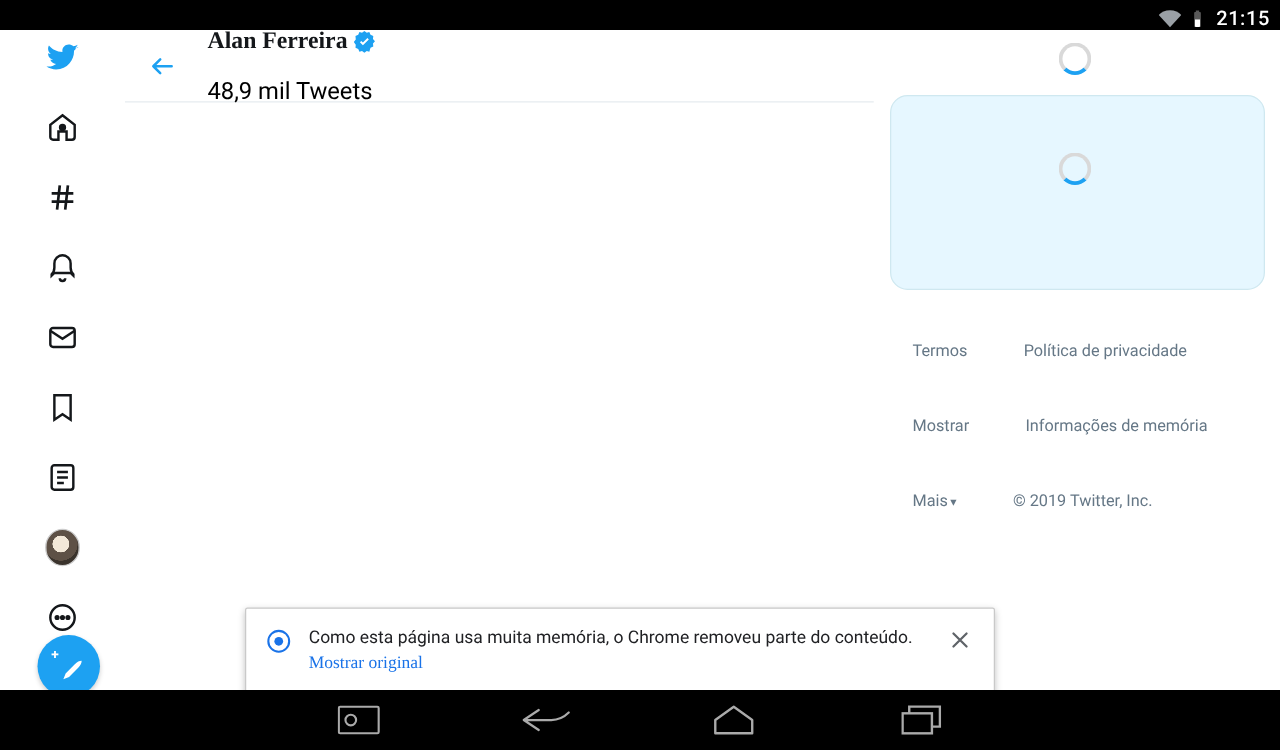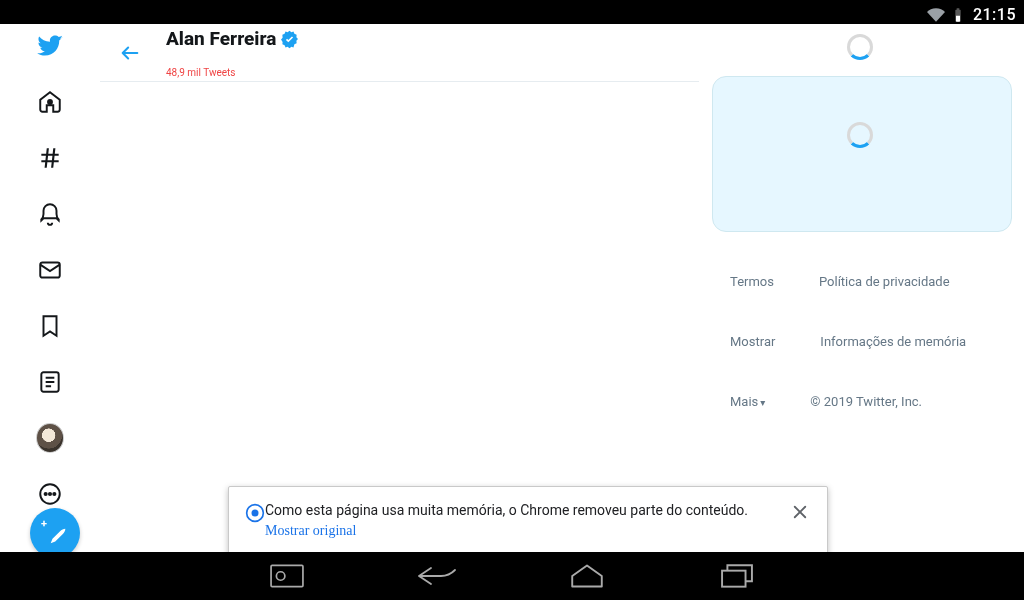--- a/index.html
+++ b/index.html
@@ -18,34 +18,34 @@
   .sidebar .sitem { width: 28px; height: 28px; display: flex; align-items: center; justify-content: center; color: #14171a; }
   .sidebar .logo { color: #1da1f2; }
   .avatar-small { width: 30px; height: 30px; border-radius: 50%; background: radial-gradient(circle at 45% 40%, #f3e8d8 0 30%, #5e5146 31% 60%, #3a332c 61% 100%); border: 1px solid #ccc; }
   .compose-fab { position: absolute; left: 30px; bottom: -6px; width: 50px; height: 50px; border-radius: 50%; background: #1da1f2; display:flex; align-items:center; justify-content:center; color:#fff; box-shadow: 0 2px 4px rgba(0,0,0,.2);} 
   .compose-fab .plus { position:absolute; top:9px; left:11px; font-size:11px; font-weight:700;}
   
   .header { position: absolute; top: 0; left: 100px; right: 325px; height: 58px; border-bottom: 1px solid #e6ecf0; display: flex; align-items: center; padding-left: 12px; }
   .backbtn { width: 36px; height: 36px; border-radius: 50%; display:flex; align-items:center; justify-content:center; color:#1da1f2; margin-right: 18px;}
   .title-block { display:flex; flex-direction:column; }
   .title-row { display:flex; align-items:center; gap:4px;}
-  .title-row .name { font-size: 19px; font-weight: 800; color:#14171a; }
+  .title-row .name { font-size: 19px; font-weight: 800; color:#14171a;font-family:Liberation Serif, serif; }
   .verified { width:18px; height:18px; }
-  .subtitle { font-size: 10px; color:#ef4444; margin-top: 17px;}
+  .subtitle { font-size: 19px; color:#000000; margin-top: 17px;}
   
   .rsb { position: absolute; top: 0; right: 12px; width: 300px; }
   .spinner { width: 26px; height: 26px; border: 3px solid #d9d9d9; border-bottom-color: #1da1f2; border-radius: 50%; }
   .sp1 { position:absolute; top: 10px; left: 135px;}
   .card { position: absolute; top: 52px; left: 0; right: 0; height: 156px; background: #e6f7ff; border: 1px solid #cfe8f0; border-radius: 14px;}
   .sp2 { position:absolute; top: 98px; left: 135px;}
   .footer-links { position: absolute; top: 250px; left: 18px; right: 0; display:flex; flex-wrap:wrap; column-gap: 18px; row-gap: 12px; font-size: 13px; color:#657786;gap:45px; }
   .footer-links span { white-space: nowrap; }
   .more-caret { font-size:10px; margin-left:2px;}
   
-  .toast { position:absolute; left: 228px; bottom: -6px; width: 600px; background:#fff; border:1px solid #c9c9c9; border-radius:2px; box-shadow: 0 2px 6px rgba(0,0,0,.25); padding: 14px 16px 16px 16px; display:flex; align-items:flex-start; }
+  .toast { position:absolute; left: 196px; bottom: -6px; width: 600px; background:#fff; border:1px solid #c9c9c9; border-radius:2px; box-shadow: 0 2px 6px rgba(0,0,0,.25); padding: 14px 16px 16px 16px; display:flex; align-items:flex-start; gap: 14px;}
   .toast .cicon { width:20px; height:20px; flex-shrink:0; margin-top:2px;}
   .toast .msg { flex:1; font-size:14px; color:#202124; line-height:1.35;}
   .toast .link { color:#1a73e8; display:block; margin-top:2px;font-family:Liberation Serif, serif;}
   .toast .close { width:20px; height:20px; color:#5f6368; margin-top:2px;}
   svg { display:block; }
 </style>
 </head>
 <body>
 
 <div class="statusbar">

